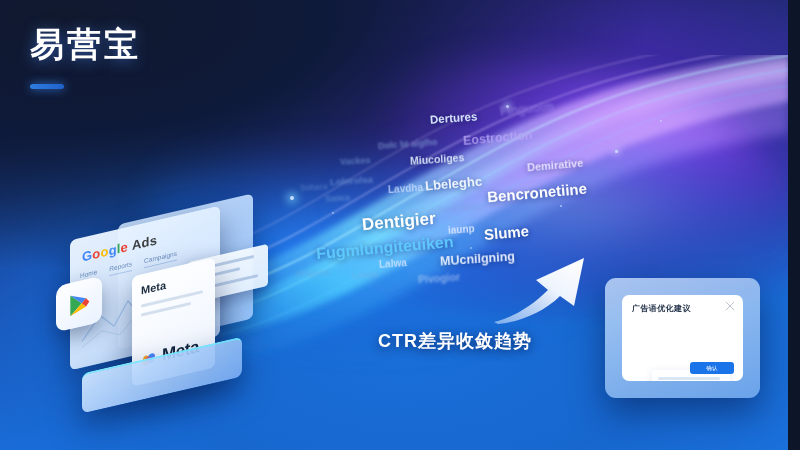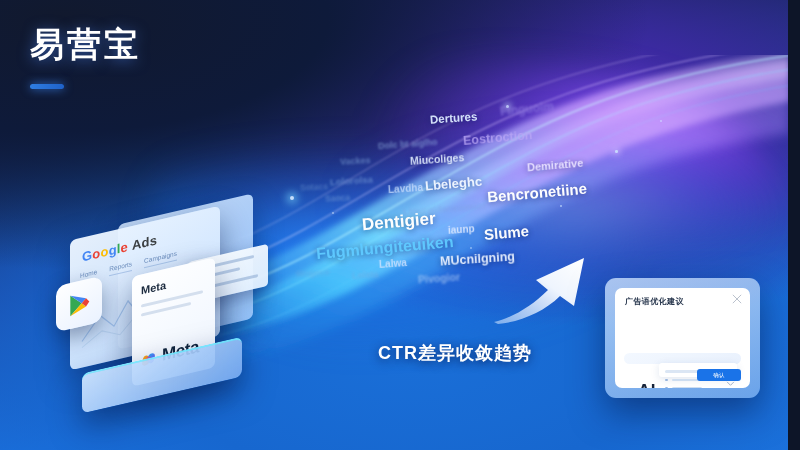--- a/index.html
+++ b/index.html
@@ -125,30 +125,30 @@
     border-radius:7px; transform:skewY(-13deg);
     box-shadow:0 14px 30px rgba(4,20,64,.5);
     border-top:2px solid rgba(110,240,255,.75);
   }
 
   
   #arrow { position:absolute; left:492px; top:252px; width:100px; height:72px; }
 
   
   #ctr-label {
-    position:absolute; left:378px; top:341px;
+    position:absolute; left:378px; top:329px;
     font-size:18px; font-weight:bold; color:#ffffff; letter-spacing:1px;
     text-shadow:0 2px 10px rgba(8,30,90,.85);
   }
 
   
   #ai-frame {
     position:absolute; left:605px; top:278px; width:155px; height:120px;
     background:linear-gradient(160deg, rgba(214,233,255,.75), rgba(160,200,248,.6));
-    border-radius:11px; padding:10px;
+    border-radius:11px; padding:17px;
     box-shadow:0 14px 34px rgba(4,22,70,.5);
   }
   #ai-panel {
     width:100%; height:100%; background:#ffffff; border-radius:7px;
     position:relative; overflow:hidden;
   }
   #ai-title { position:absolute; left:10px; top:8px; font-size:8px; color:#24334a; font-weight:bold; letter-spacing:.4px; }
   #ai-close { position:absolute; right:8px; top:6px; width:10px; height:10px; opacity:.45; }
   #ai-body {
     position:absolute; left:9px; top:23px; right:9px; bottom:24px;

